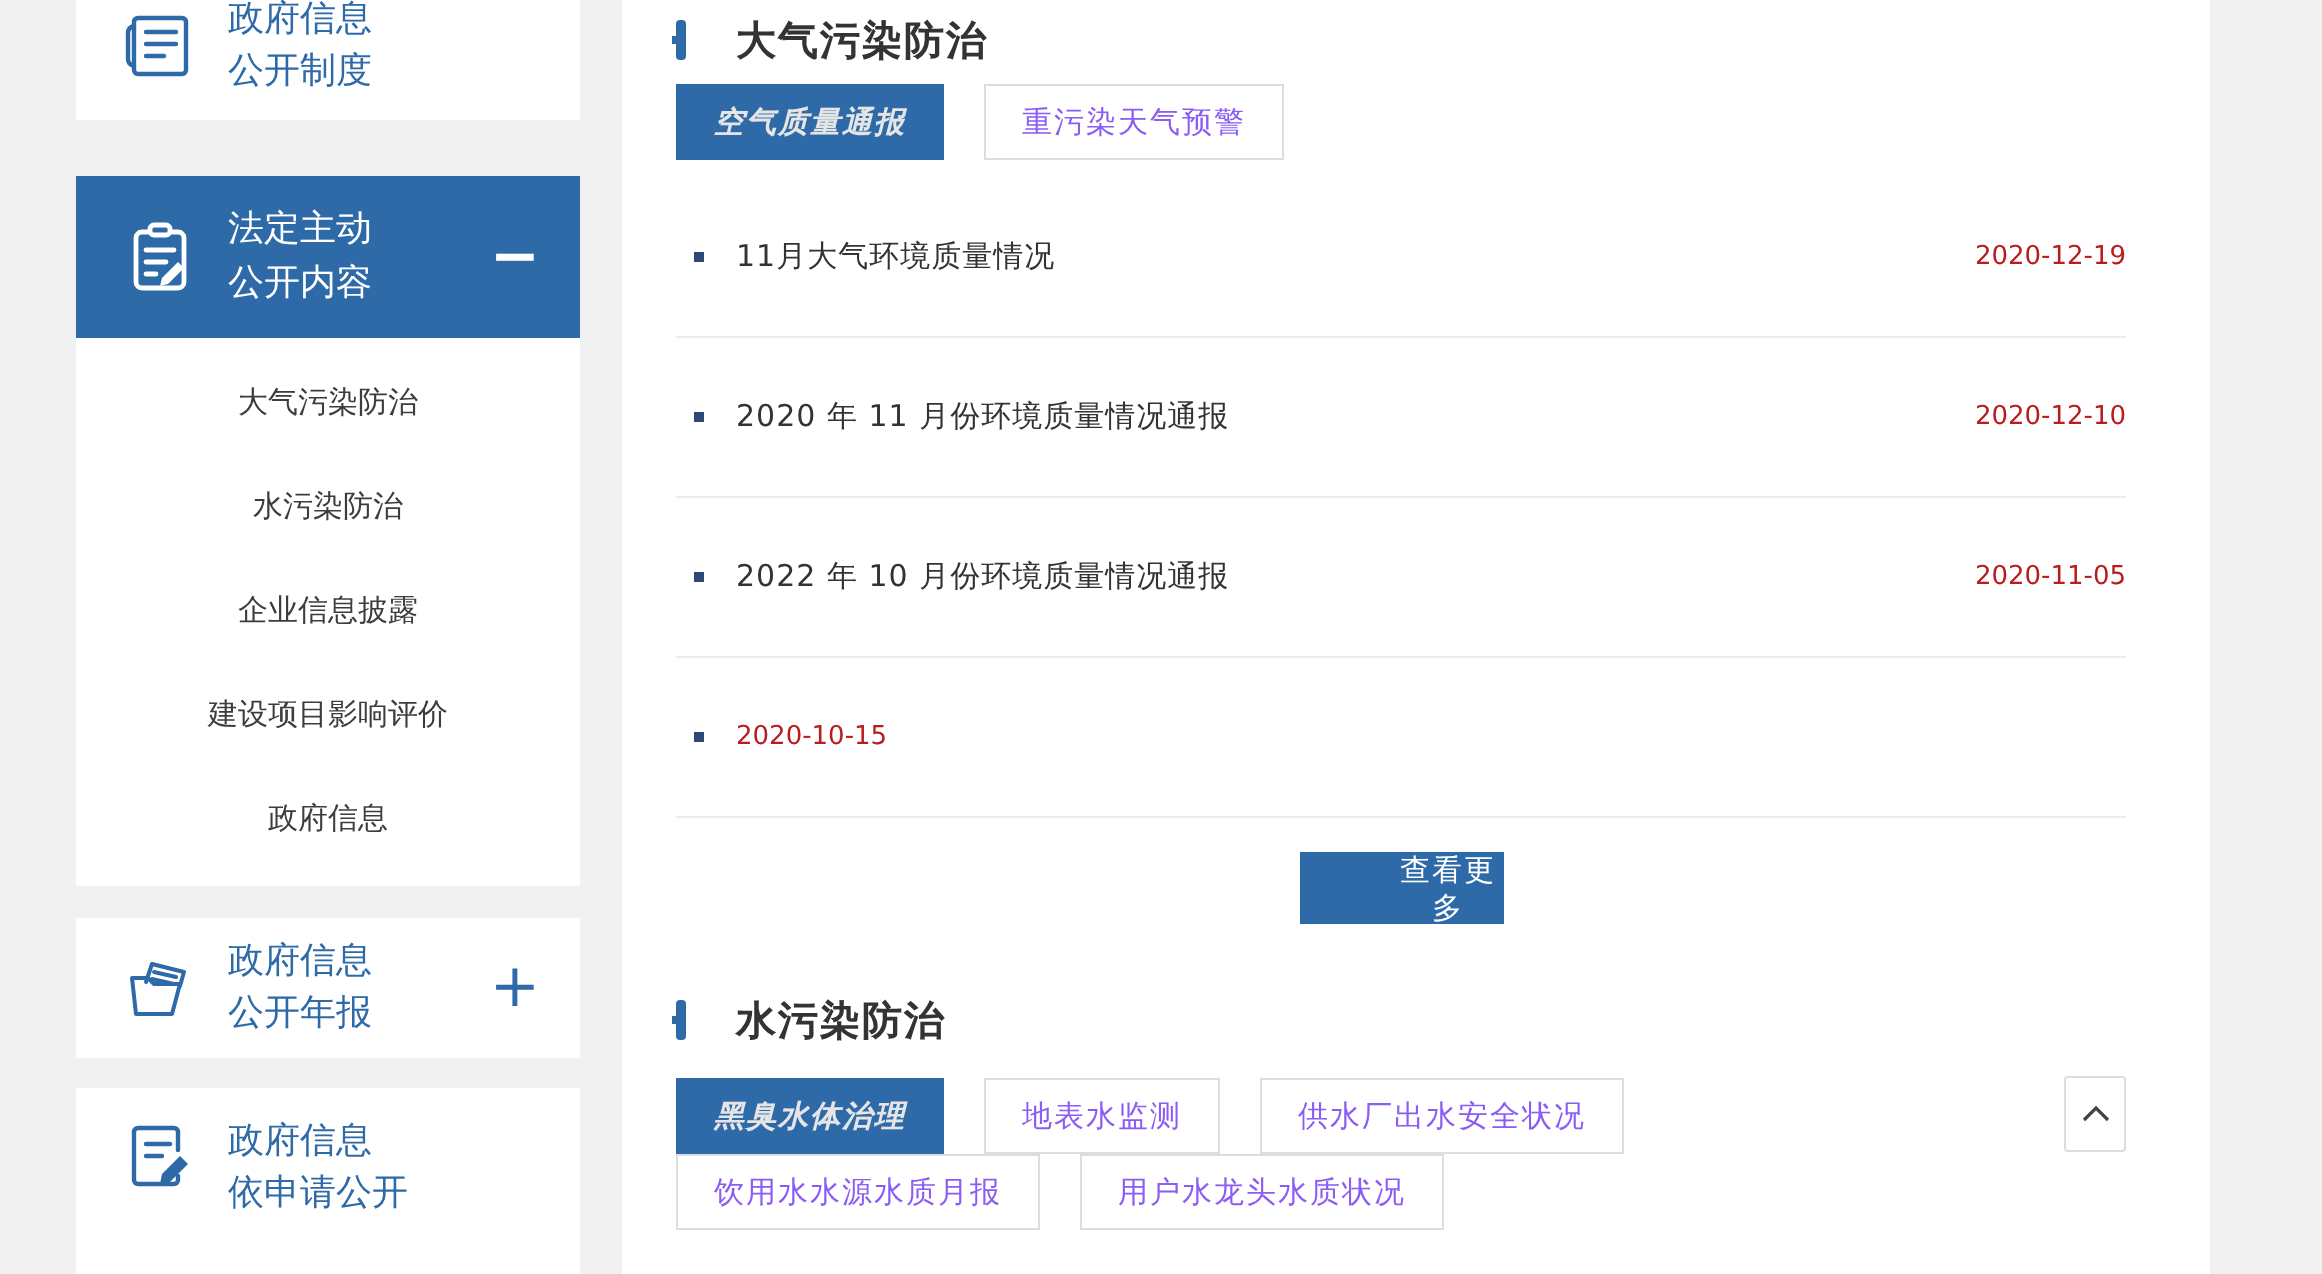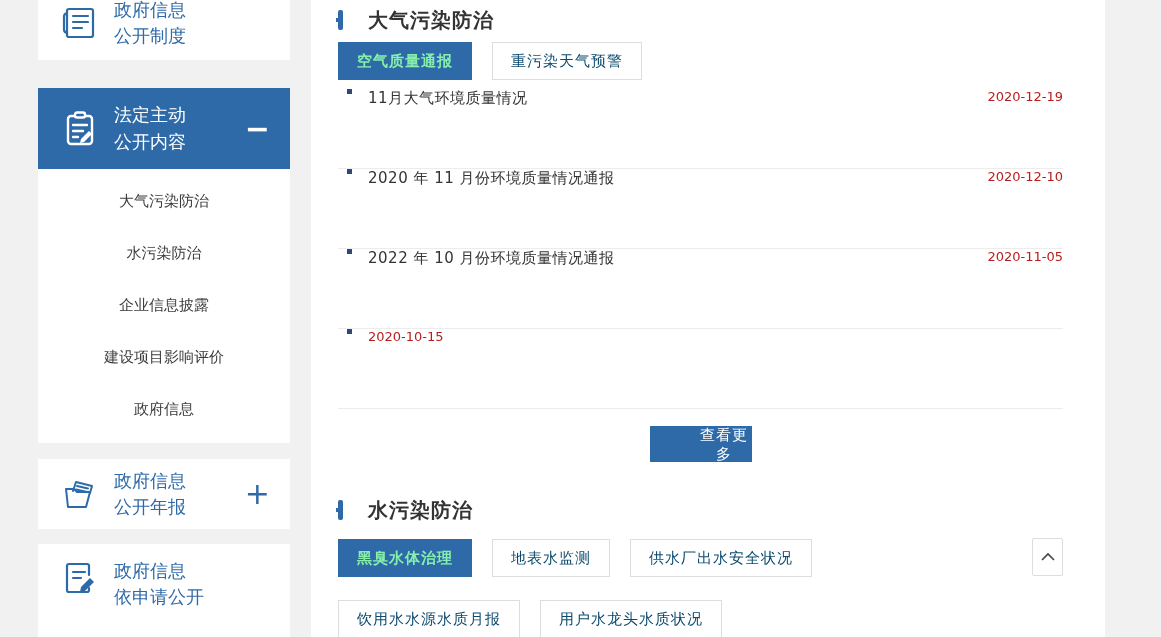--- a/index.html
+++ b/index.html
@@ -30,36 +30,36 @@
   .sec-head { display:flex; align-items:center; height:28px; }
   .sec-bar { width:5px; height:20px; border-radius:2px; background:#2e6aa8; margin-right:25px;
     position:relative; }
   .sec-bar:after { content:""; position:absolute; left:-2px; top:8px; width:4px; height:4px;
     background:#2e6aa8; }
   .sec-title { font-size:20px; font-weight:700; color:#333; letter-spacing:1px; }
 
   .tab-row { display:flex; gap:20px; margin-top:8px; flex-wrap:wrap; }
   .tab { height:38px; padding:0 18px; display:flex; align-items:center; justify-content:center;
     font-size:15px; letter-spacing:1px; cursor:pointer; background:#fff; border:1px solid #ddd;
-    color:#0c4a6e; }
-  .tab.active { background:#2e6aa8; border-color:#2e6aa8; color:#86efac; font-weight:700; }
+    color:#8b5cf6; }
+  .tab.active { background:#2e6aa8; border-color:#2e6aa8; color:#e5e5e5; font-weight:700;font-style:italic; }
 
   .news-list { margin-top:9px; }
-  .news-row { height:80px; display:flex; border-bottom:1px solid #ececec;
+  .news-row { height:80px; display:flex; align-items:center; border-bottom:1px solid #ececec;
     cursor:pointer; }
   .bullet { width:5px; height:5px; background:#2b4a78; margin:0 16px 0 9px; flex:0 0 5px; }
   .news-title { font-size:15px; color:#333; flex:1; letter-spacing:0.5px; }
   .news-date { font-size:13px; color:#b91c1c; }
 
   .more-btn { display:block; margin:17px auto 0; width:102px; height:36px; background:#2e6aa8;
     color:#fff; font-size:15px; border:none; cursor:pointer; letter-spacing:1px;
     font-family:inherit;padding-left:47px; }
 
   .water-head { margin-top:34px; }
-  .water-tabs { margin-top:15px; width:660px; row-gap:23px; }
+  .water-tabs { margin-top:15px; width:660px; row-gap:0; }
 
   .collapse-btn { position:absolute; top:538px; right:42px; width:31px; height:38px;
     background:#fff; border:1px solid #ddd; border-radius:2px; display:flex; align-items:center;
     justify-content:center; cursor:pointer; }
 </style>
 </head>
 <body>
 
 <div class="sidebar">
 

